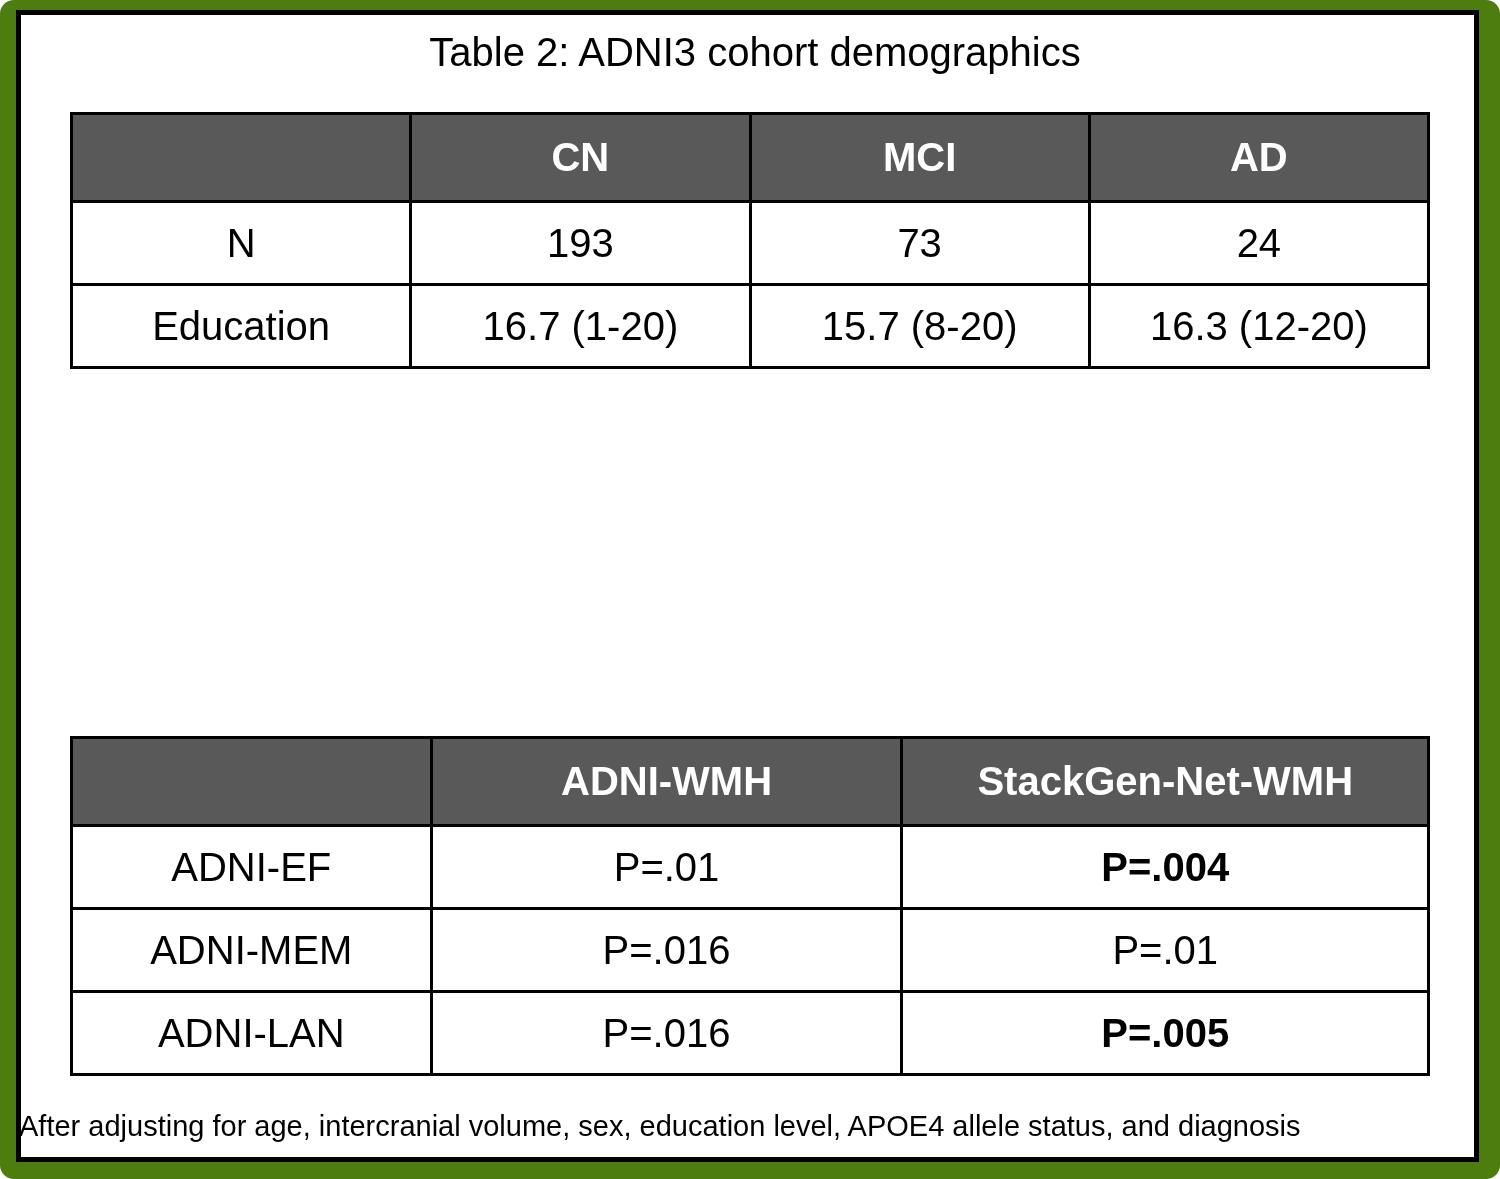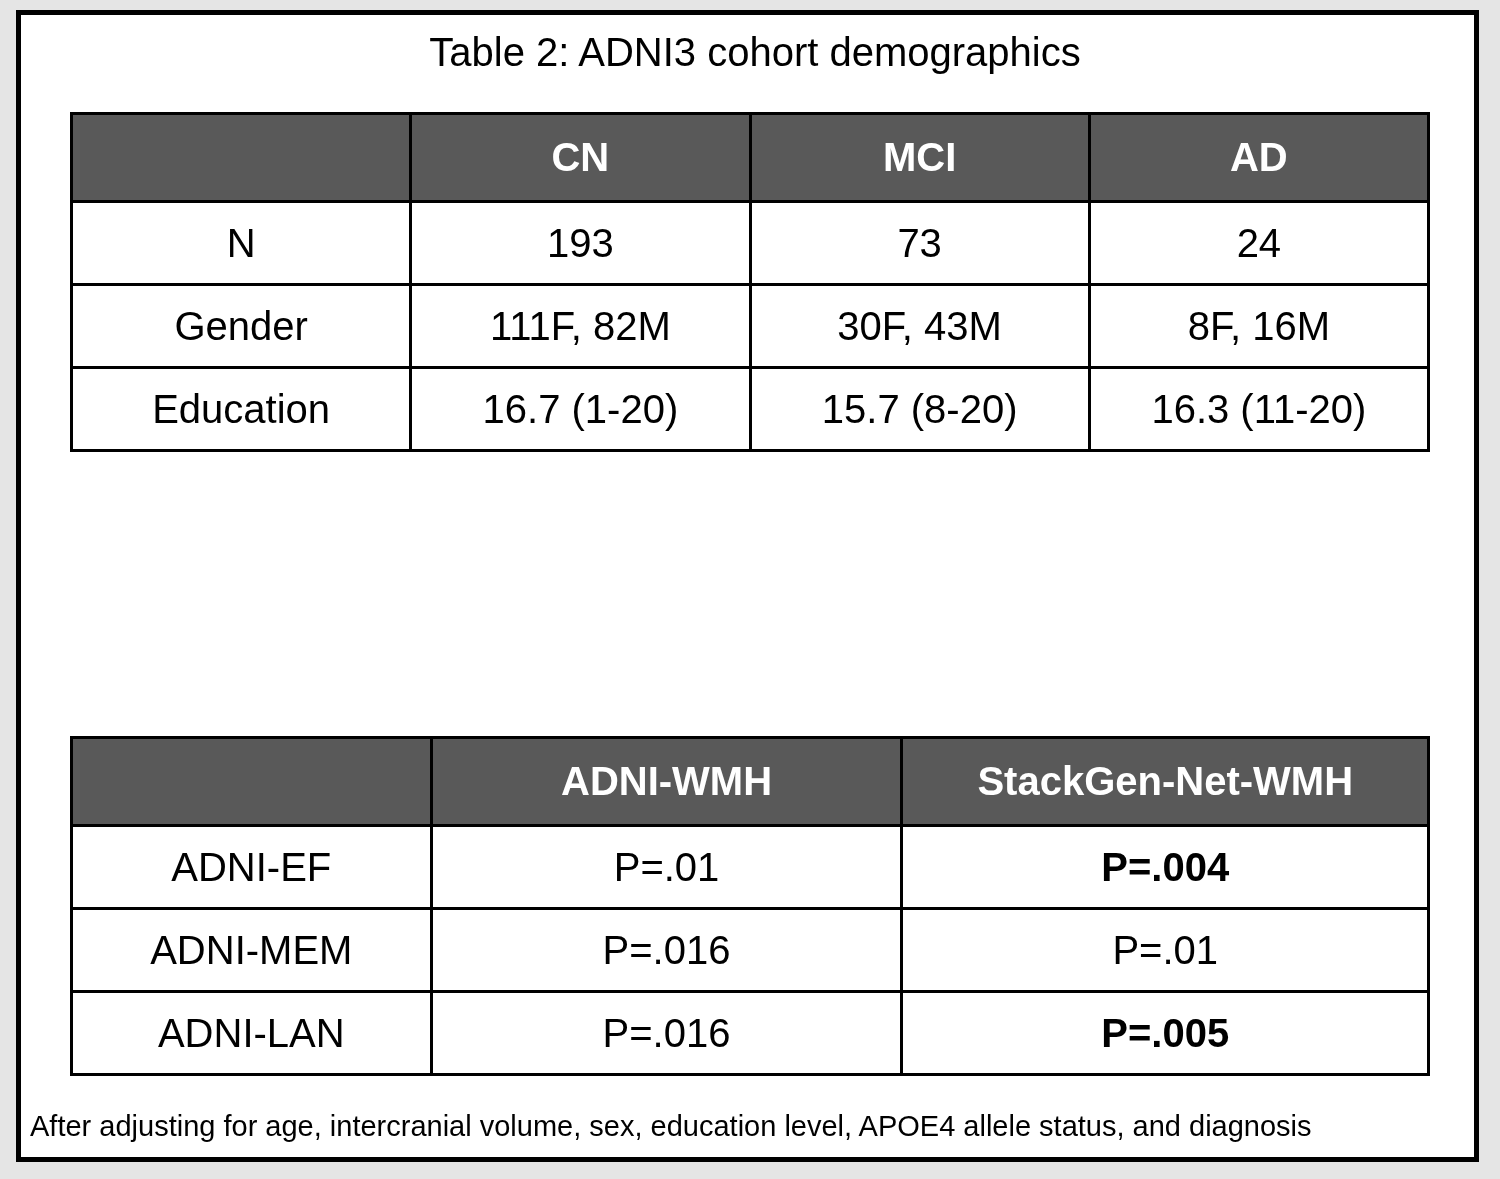--- a/index.html
+++ b/index.html
@@ -8,22 +8,23 @@
     background: #ffffff;
     width: 1500px;
     height: 1179px;
     font-family: "Liberation Sans", sans-serif;
     color: #000000;
   }
   .page {
     position: relative;
     width: 1500px;
     height: 1179px;
-    background: #e5e5e5;
+    background: #4d7c0f;
     overflow: hidden;
+    border-radius: 14px;
   }
   .frame {
     position: absolute;
     left: 16px;
     top: 10px;
     width: 1463px;
     height: 1152px;
     border: 5px solid var(--border, #000000);
     box-sizing: border-box;
     background: #ffffff;
@@ -71,21 +72,21 @@
     padding-left: 24px;
   }
   .t2 col { width: 25%; }
   .t3 col.c0 { width: 26.5%; }
   .t3 col.c1 { width: 34.7%; }
   .t3 col.c2 { width: 38.8%; }
   .bold { font-weight: bold; margin-top: 34px; }
 
   .footnote {
     position: absolute;
-    left: 30px;
+    left: 19px;
     top: 1108px;
     width: 1202px;
     text-align: center;
     font-size: 29px;
     line-height: 36px;
     white-space: nowrap;
   }
 </style>
 </head>
 <body>
@@ -111,30 +112,24 @@
       </tr>
     </thead>
     <tbody>
       <tr>
         <td class="rowlabel">N</td>
         <td>193</td>
         <td>73</td>
         <td>24</td>
       </tr>
       <tr>
-        <td class="rowlabel">Gender</td>
-        <td>111F, 82M</td>
-        <td>30F, 43M</td>
-        <td>8F, 16M</td>
-      </tr>
-      <tr>
         <td class="rowlabel">Education</td>
         <td>16.7 (1-20)</td>
         <td>15.7 (8-20)</td>
-        <td>16.3 (11-20)</td>
+        <td>16.3 (12-20)</td>
       </tr>
     </tbody>
   </table>
 
 
   <table class="tbl t3">
     <colgroup>
         <col class="c0">
         <col class="c1">
         <col class="c2">

